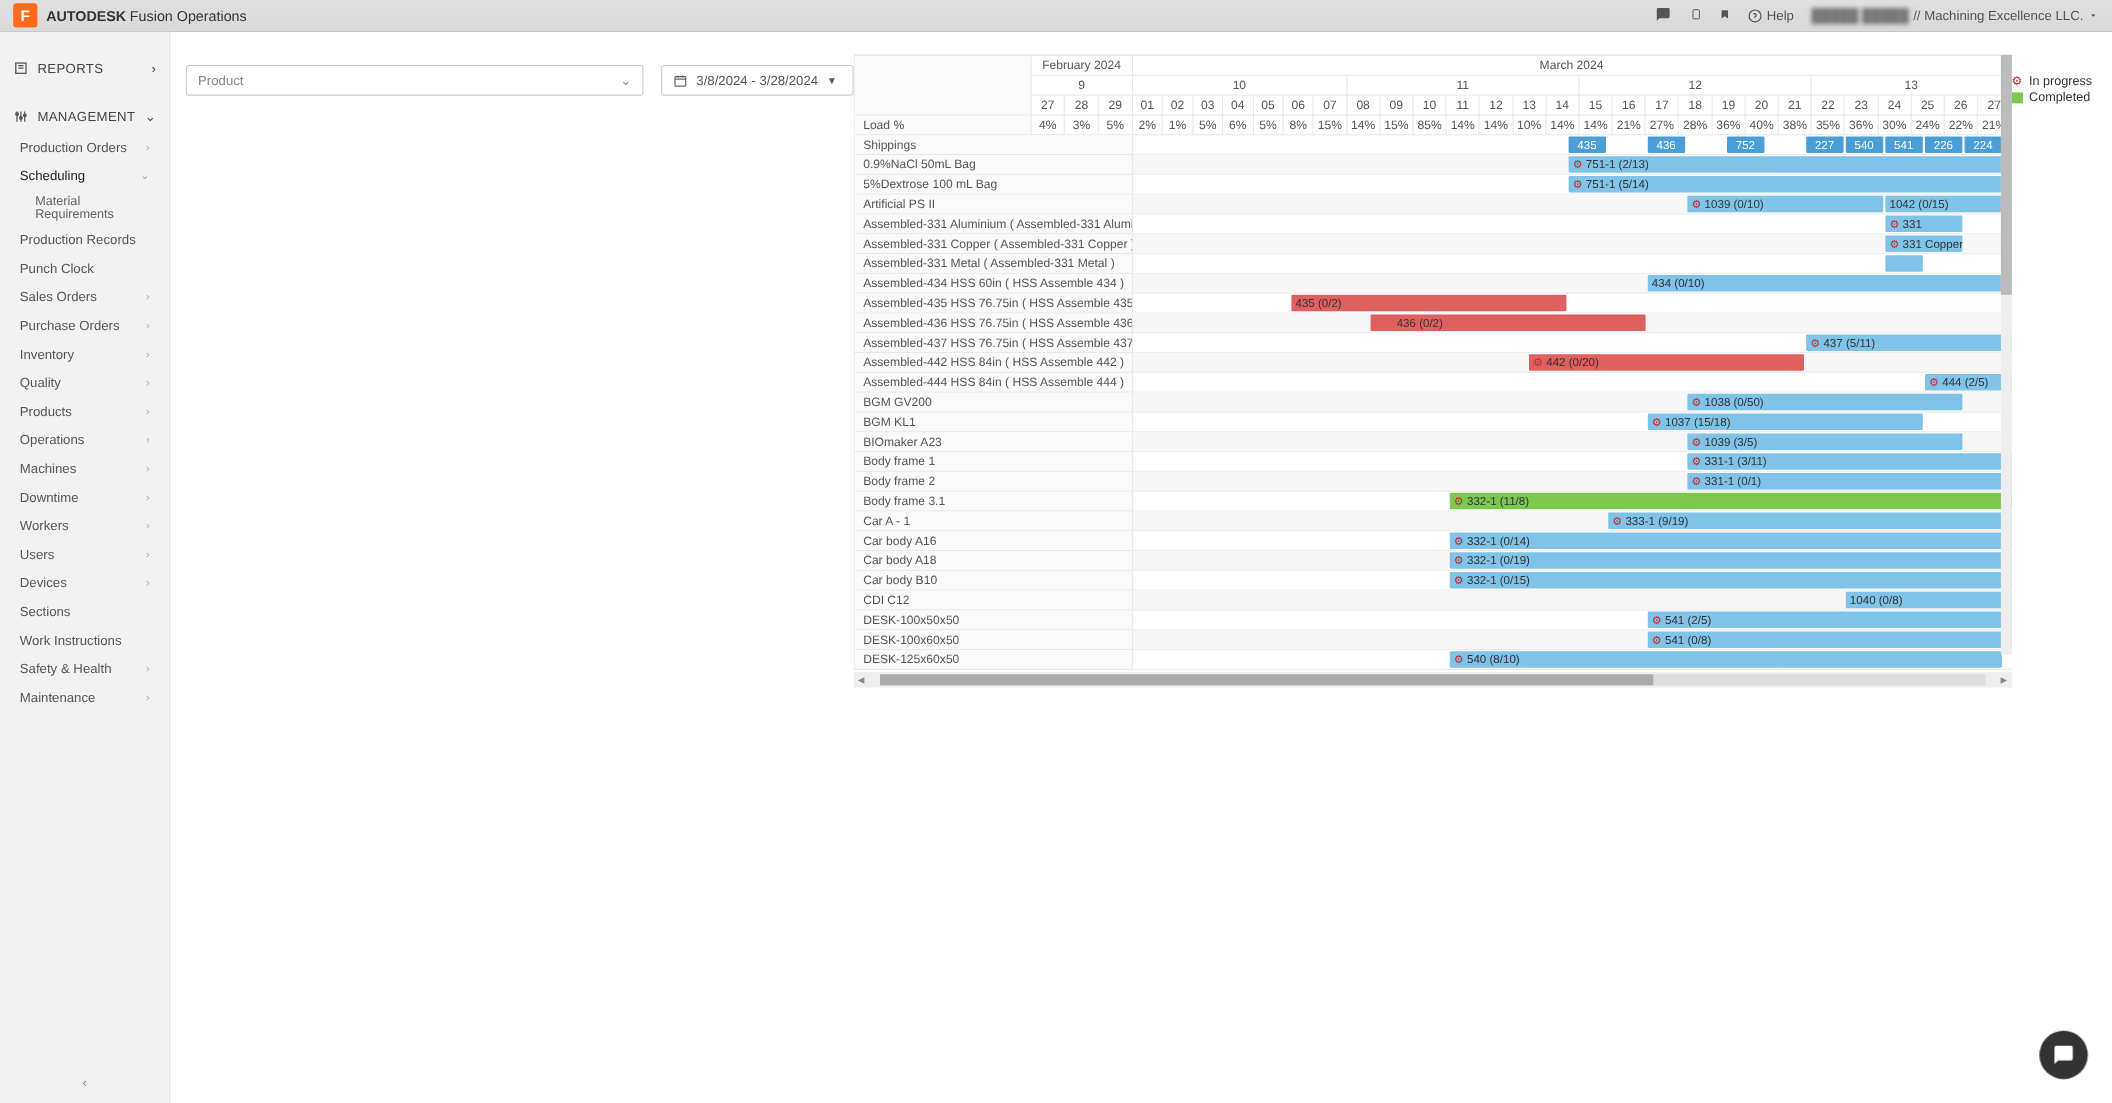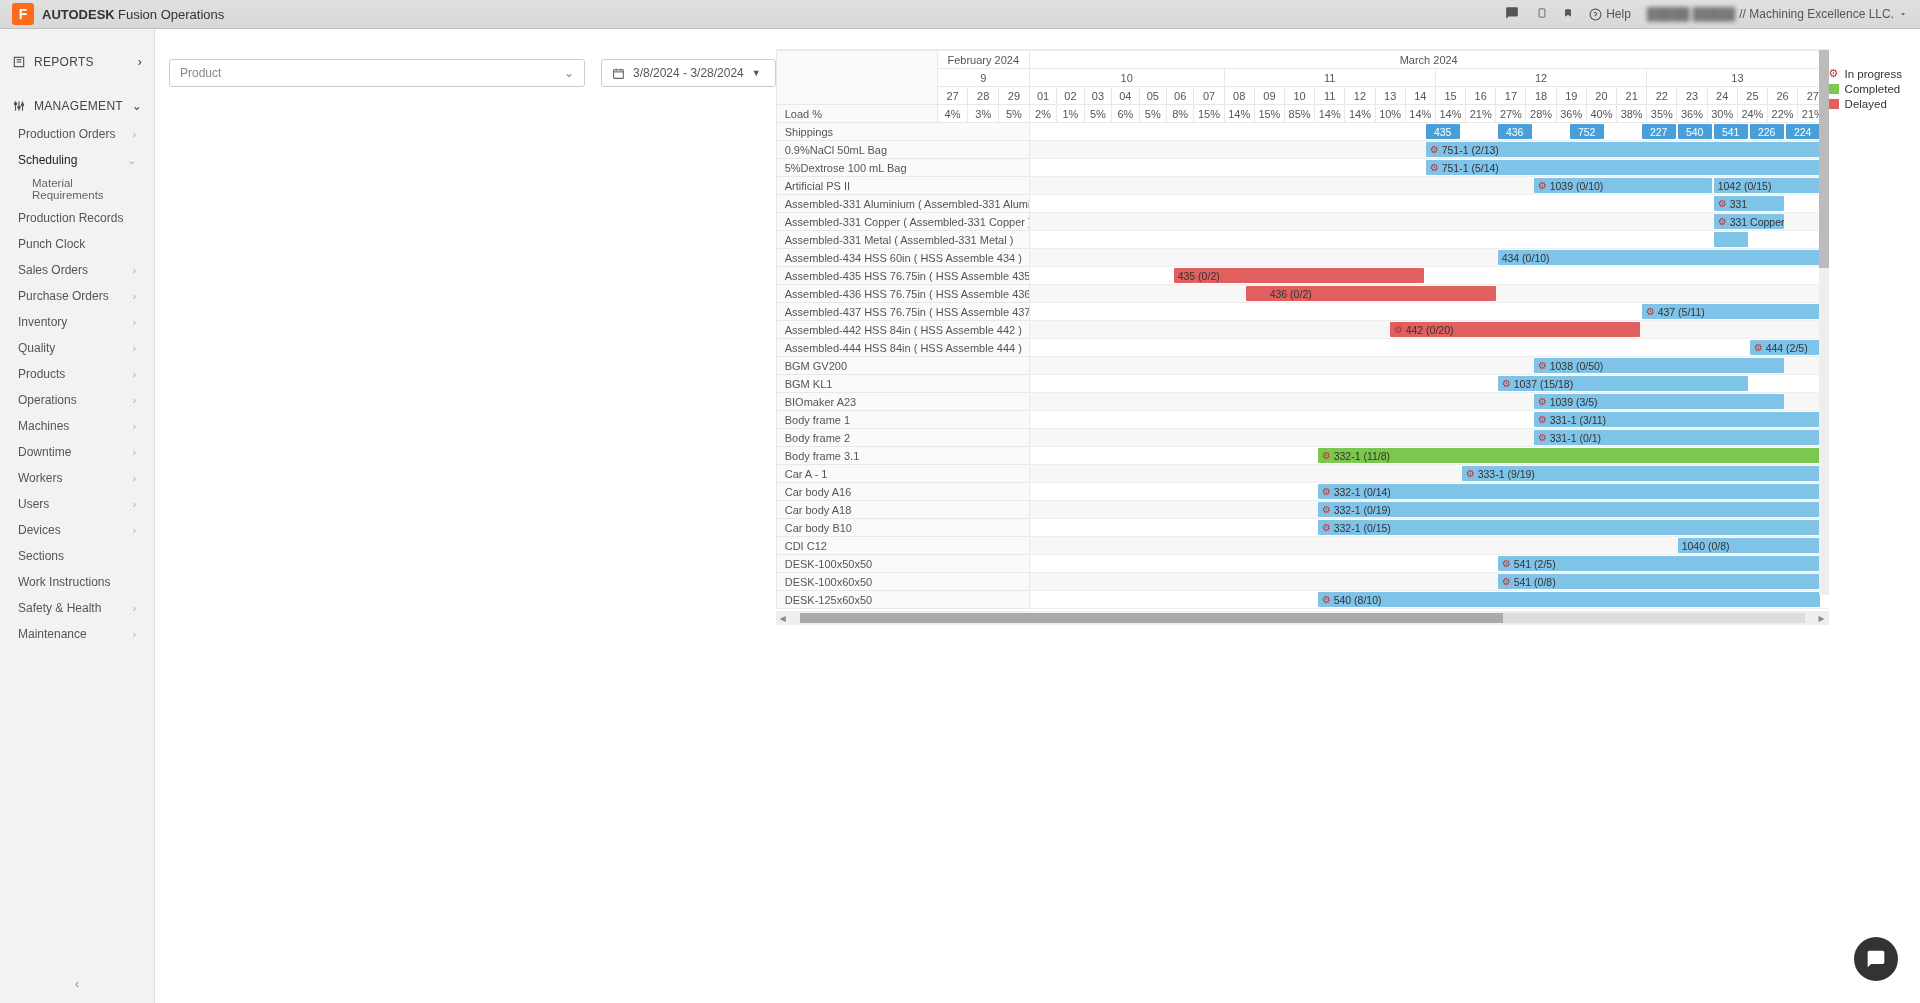--- a/index.html
+++ b/index.html
@@ -540,24 +540,20 @@
 
     <div class="legend">
       <div>
           <span class="sw-prog">⚙</span>
           <span>In progress</span>
         </div>
       <div>
           <span class="swatch sw-comp"></span>
           <span>Completed</span>
         </div>
-      <div>
-          <span class="swatch sw-del"></span>
-          <span>Delayed</span>
-        </div>
     </div>
   </div>
 </div>
 
 <div class="chat-fab">
   <svg width="20" height="20" viewBox="0 0 24 24" fill="#fff">
       <path d="M20 2H4a2 2 0 00-2 2v18l4-4h14a2 2 0 002-2V4a2 2 0 00-2-2z"></path>
     </svg>
 </div>
 

